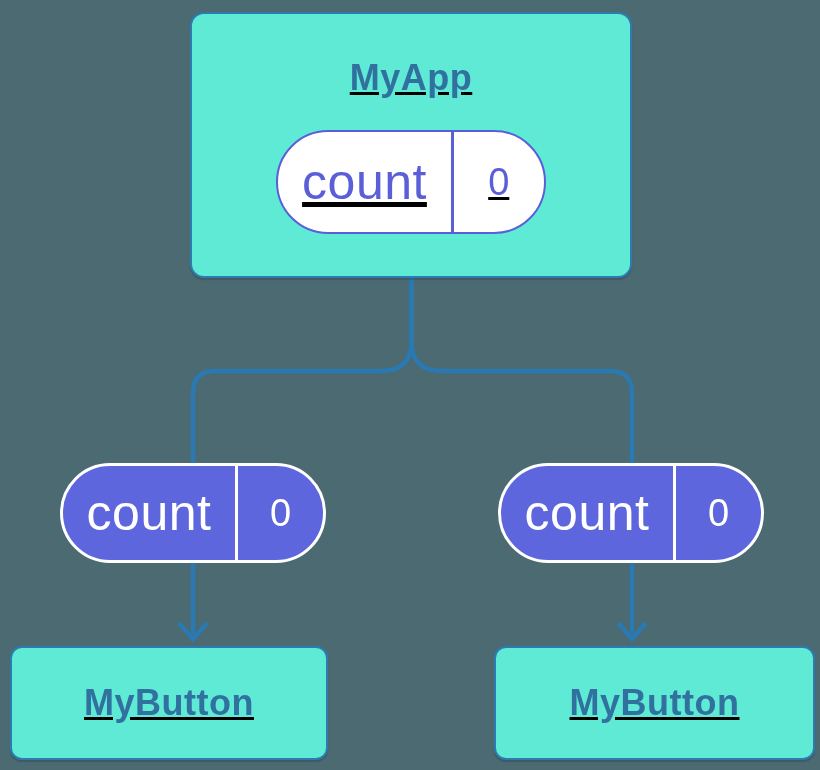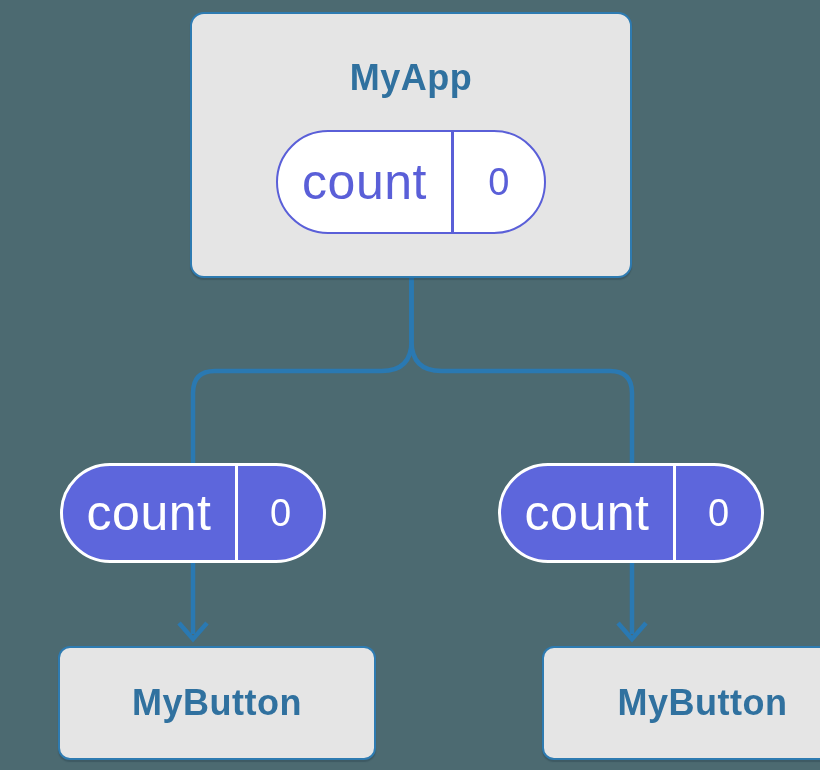--- a/index.html
+++ b/index.html
@@ -19,25 +19,26 @@
   .connector-svg {
     position: absolute;
     left: 0;
     top: 0;
     width: 820px;
     height: 770px;
     z-index: 1;
   }
   .card {
     position: absolute;
-    background: #e5e5e5;
+    background: #5eead4;
     border: 2.5px solid #2E7BB1;
     box-sizing: border-box;
     z-index: 2;
     box-shadow: 0 2px 1px rgba(20, 45, 60, 0.25);
+    text-decoration: underline;
   }
   .root-card {
     left: 190px;
     top: 12px;
     width: 442px;
     height: 266px;
     border-radius: 14px;
     display: flex;
     flex-direction: column;
     align-items: center;
@@ -103,21 +104,20 @@
     justify-content: center;
     font-size: 38px;
   }
   .child-card {
     top: 646px;
     height: 114px;
     border-radius: 12px;
     display: flex;
     align-items: center;
     justify-content: center;
-    margin-left: 48px;
   }
   .child-left { left: 10px; width: 318px; }
   .child-right { left: 494px; width: 321px; }
 </style>
 </head>
 <body>
 
 <div class="canvas">
 
   <svg class="connector-svg" viewBox="0 0 820 770" xmlns="http://www.w3.org/2000/svg">

